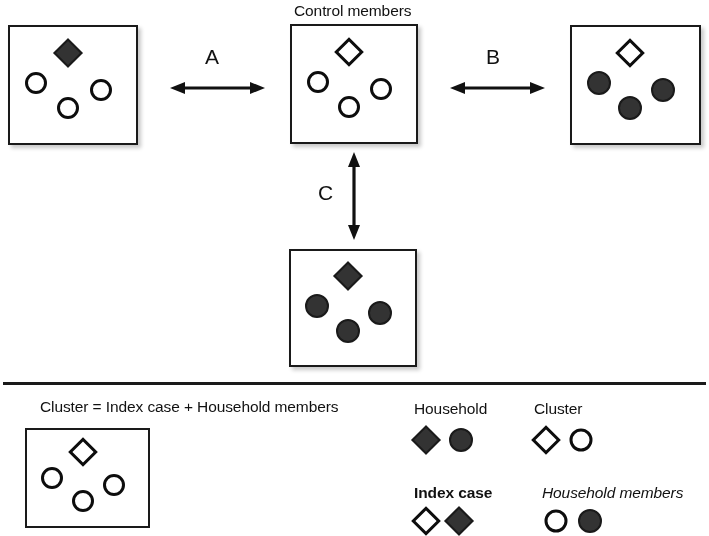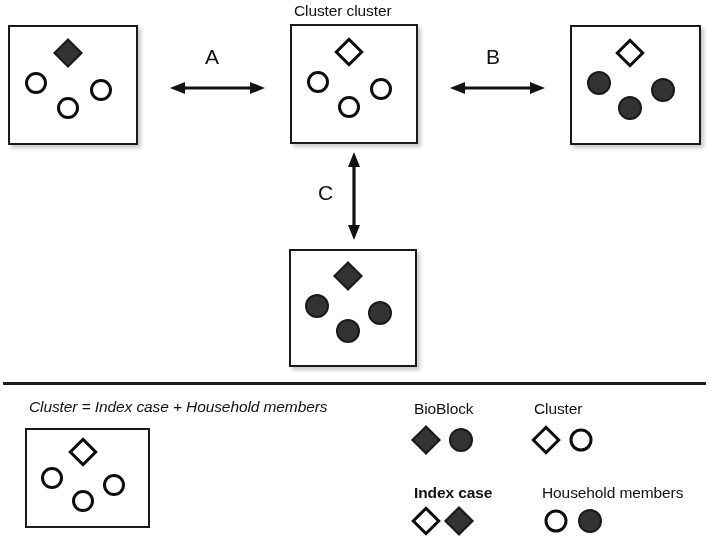--- a/index.html
+++ b/index.html
@@ -128,21 +128,21 @@
   </div>
 </div>
 
 <div class="arrow-label" style="left:205px; top:45px;">A</div>
 <svg class="arrow-h" style="left:170px; top:78px; width:95px;" viewBox="0 0 95 20">
   <line x1="9" y1="10" x2="86" y2="10" stroke="#111111" stroke-width="3.2"></line>
   <polygon points="0,10 15,4 15,16" fill="#111111"></polygon>
   <polygon points="95,10 80,4 80,16" fill="#111111"></polygon>
 </svg>
 
-<div class="box-title" style="left:294px; top:2px;">Cluster cluster</div>
+<div class="box-title" style="left:294px; top:2px;">Control members</div>
 <div class="cluster-box" style="left:290px; top:24px; width:128px; height:120px;">
   <div class="shapes">
     <div class="diamond-wrap" style="left:46%; top:22%; width:21px; height:21px;">
       <div class="diamond open"></div>
     </div>
     <div class="shape circle open" style="left:21%; top:48%; width:22px; height:22px;"></div>
     <div class="shape circle open" style="left:72%; top:54%; width:22px; height:22px;"></div>
     <div class="shape circle open" style="left:46%; top:70%; width:22px; height:22px;"></div>
   </div>
 </div>
@@ -178,34 +178,34 @@
       <div class="diamond filled"></div>
     </div>
     <div class="shape circle filled" style="left:21%; top:48%; width:24px; height:24px;"></div>
     <div class="shape circle filled" style="left:72%; top:54%; width:24px; height:24px;"></div>
     <div class="shape circle filled" style="left:46%; top:70%; width:24px; height:24px;"></div>
   </div>
 </div>
 
 <div class="divider" style="left:3px; top:382px; width:703px;"></div>
 
-<div class="legend-text" style="left:29px; top:398px;font-style:italic;">Cluster = Index case + Household members</div>
+<div class="legend-text" style="left:40px; top:398px;">Cluster = Index case + Household members</div>
 
 <div class="cluster-box plain" style="left:25px; top:428px; width:125px; height:100px;">
   <div class="shapes">
     <div class="diamond-wrap" style="left:46%; top:23%; width:21px; height:21px;">
       <div class="diamond open"></div>
     </div>
     <div class="shape circle open" style="left:21%; top:50%; width:22px; height:22px;"></div>
     <div class="shape circle open" style="left:72%; top:57%; width:22px; height:22px;"></div>
     <div class="shape circle open" style="left:46%; top:74%; width:22px; height:22px;"></div>
   </div>
 </div>
 
-<div class="legend-text" style="left:414px; top:400px;">BioBlock</div>
+<div class="legend-text" style="left:414px; top:400px;">Household</div>
 <div class="legend-swatches" style="left:414px; top:427px; width:60px;">
   <div class="diamond-wrap" style="left:12px; top:13px; width:21px; height:21px;">
     <div class="diamond filled"></div>
   </div>
   <div class="shape circle filled" style="left:47px; top:13px; width:24px; height:24px;"></div>
 </div>
 
 <div class="legend-text" style="left:534px; top:400px;">Cluster</div>
 <div class="legend-swatches" style="left:534px; top:427px; width:60px;">
   <div class="diamond-wrap" style="left:12px; top:13px; width:21px; height:21px;">
@@ -217,17 +217,17 @@
 <div class="legend-text" style="left:414px; top:484px;font-weight:bold;">Index case</div>
 <div class="legend-swatches" style="left:414px; top:510px; width:60px;">
   <div class="diamond-wrap" style="left:12px; top:11px; width:21px; height:21px;">
     <div class="diamond open"></div>
   </div>
   <div class="diamond-wrap" style="left:45px; top:11px; width:21px; height:21px;">
     <div class="diamond filled"></div>
   </div>
 </div>
 
-<div class="legend-text" style="left:542px; top:484px;">Household members</div>
+<div class="legend-text" style="left:542px; top:484px;font-style:italic;">Household members</div>
 <div class="legend-swatches" style="left:542px; top:510px; width:60px;">
   <div class="shape circle open" style="left:14px; top:11px; width:23px; height:23px;"></div>
   <div class="shape circle filled" style="left:48px; top:11px; width:24px; height:24px;"></div>
 </div>
 
 </body></html>

